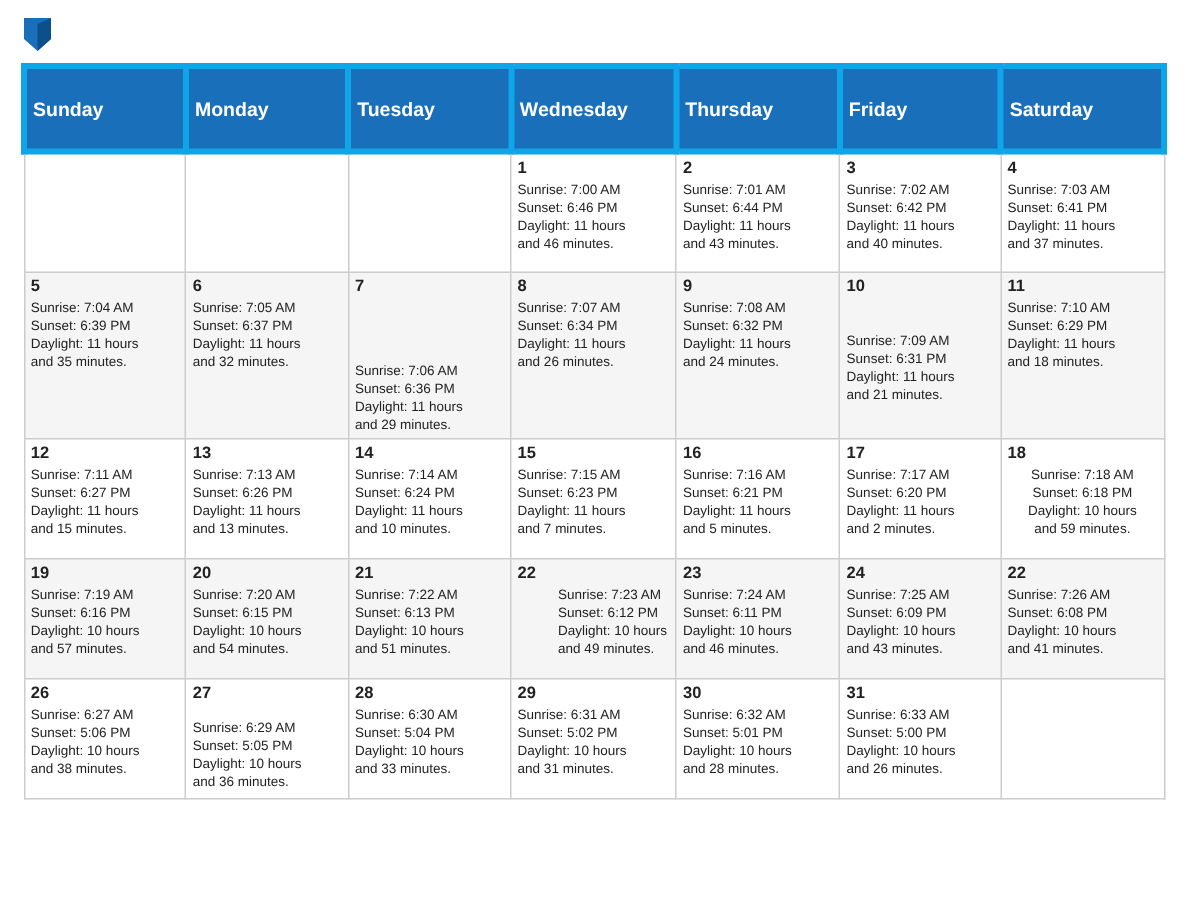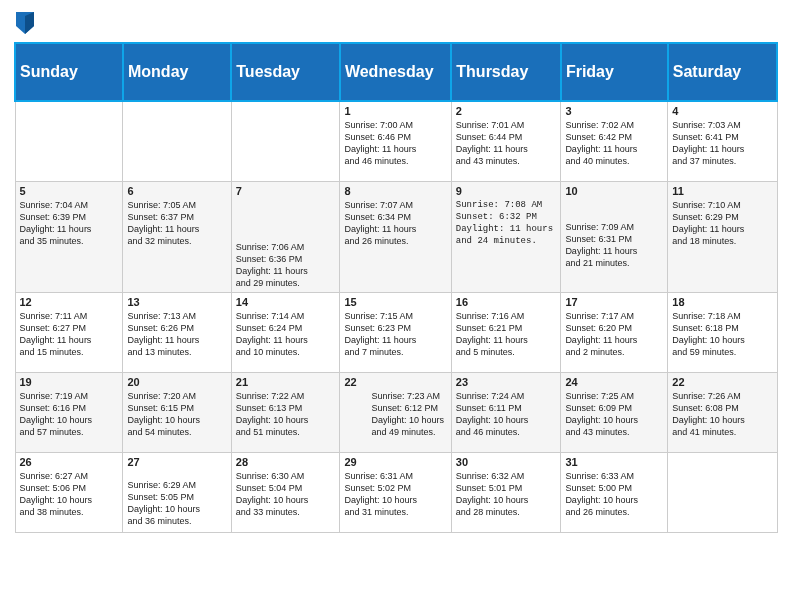--- a/index.html
+++ b/index.html
@@ -49,25 +49,25 @@
       color: #444;
     }
     .calendar {
       width: 100%;
       border-collapse: collapse;
       border: 1px solid #ccc;
     }
     .calendar th {
       background: #1a6fba;
       color: #fff;
-      font-size: 16px;
+      font-size: 13px;
       font-weight: bold;
       padding: 19px 4px;
       text-align: left;
-      border: 2px solid #0ea5e9;
+      border: 4px solid #0ea5e9;
     }
     .calendar td {
       vertical-align: top;
       border: 1px solid #ccc;
       padding: 3px 4px;
       width: 113px;
       font-size: 9.5px;
       color: #222;
       height: 80px;
     }
@@ -185,21 +185,21 @@
           </td>
           <td>
             <span class="day-num">8</span>
             <div class="day-info" style="white-space: pre-line;">Sunrise: 7:07 AM
 Sunset: 6:34 PM
 Daylight: 11 hours
 and 26 minutes.</div>
           </td>
           <td>
             <span class="day-num">9</span>
-            <div class="day-info" style="white-space: pre-line; font-family: Liberation Mono, monospace;">Sunrise: 7:08 AM
+            <div class="day-info" style="white-space: pre-line;">Sunrise: 7:08 AM
 Sunset: 6:32 PM
 Daylight: 11 hours
 and 24 minutes.</div>
           </td>
           <td>
             <span class="day-num">10</span>
             <div class="day-info" style="white-space: pre-line; margin-top: 24px;">Sunrise: 7:09 AM
 Sunset: 6:31 PM
 Daylight: 11 hours
 and 21 minutes.</div>
@@ -250,21 +250,21 @@
           </td>
           <td>
             <span class="day-num">17</span>
             <div class="day-info" style="white-space: pre-line;">Sunrise: 7:17 AM
 Sunset: 6:20 PM
 Daylight: 11 hours
 and 2 minutes.</div>
           </td>
           <td>
             <span class="day-num">18</span>
-            <div class="day-info" style="white-space: pre-line;">Sunrise: 7:18 AM
+            <div class="day-info" style="white-space: pre-line; text-align: center;">Sunrise: 7:18 AM
 Sunset: 6:18 PM
 Daylight: 10 hours
 and 59 minutes.</div>
           </td>
         </tr>
         <tr>
           <td>
             <span class="day-num">19</span>
             <div class="day-info" style="white-space: pre-line;">Sunrise: 7:19 AM
 Sunset: 6:16 PM

